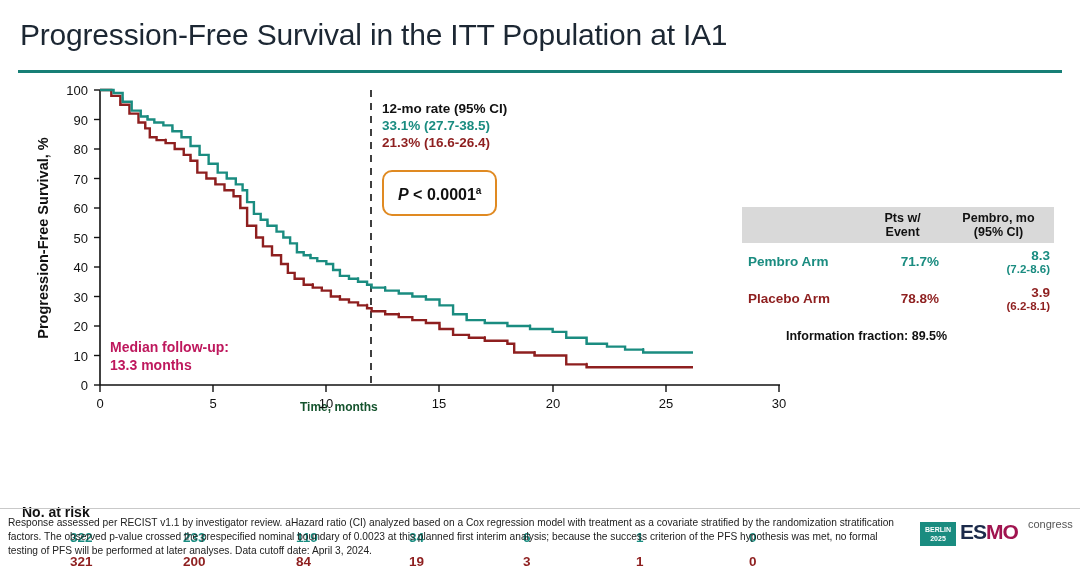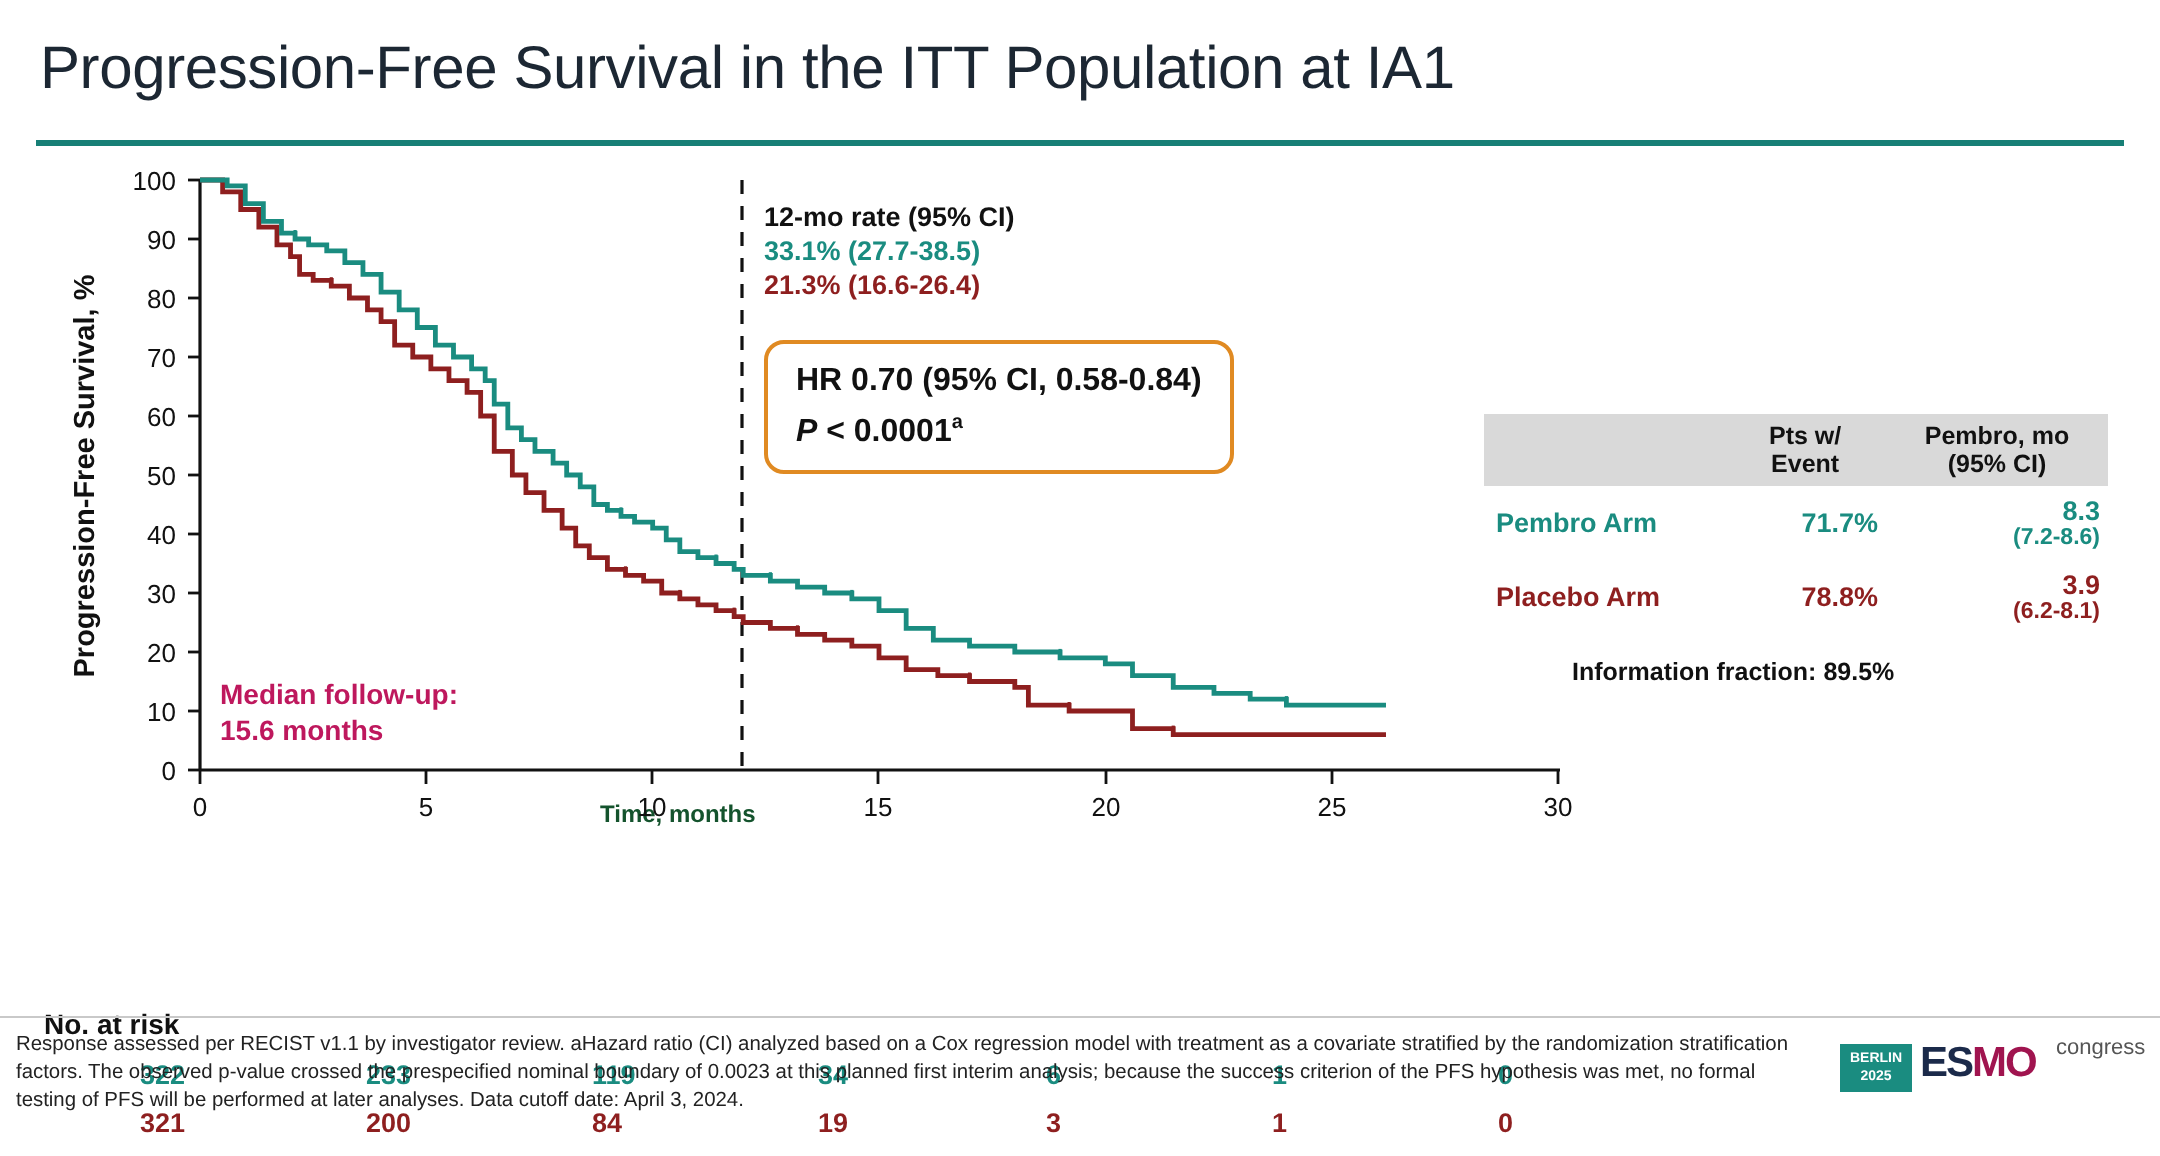--- a/index.html
+++ b/index.html
@@ -353,27 +353,26 @@
         </g>
     </svg>
 
     <div id="ann-12mo">
       <div class="l1">12-mo rate (95% CI)</div>
       <div class="l2">33.1% (27.7-38.5)</div>
       <div class="l3">21.3% (16.6-26.4)</div>
     </div>
 
     <div id="hr-box">
-      <div>HR 0.70 (95% CI, 0.58-0.84)</div>
       <div class="pval"><i>P</i><span> &lt; 0.0001</span><sup>a</sup></div>
     </div>
 
     <div id="median-fu">
       <div>Median follow-up:</div>
-      <div>15.6 months</div>
+      <div>13.3 months</div>
     </div>
 
     <div id="risk">
       <div id="risk-label">No. at risk</div>
       <div class="risk-row pembro">
         <span class="risk-cell" style="left:100px">322</span>
         <span class="risk-cell" style="left:213px">233</span>
         <span class="risk-cell" style="left:326px">119</span>
         <span class="risk-cell" style="left:439px">34</span>
         <span class="risk-cell" style="left:553px">6</span>

